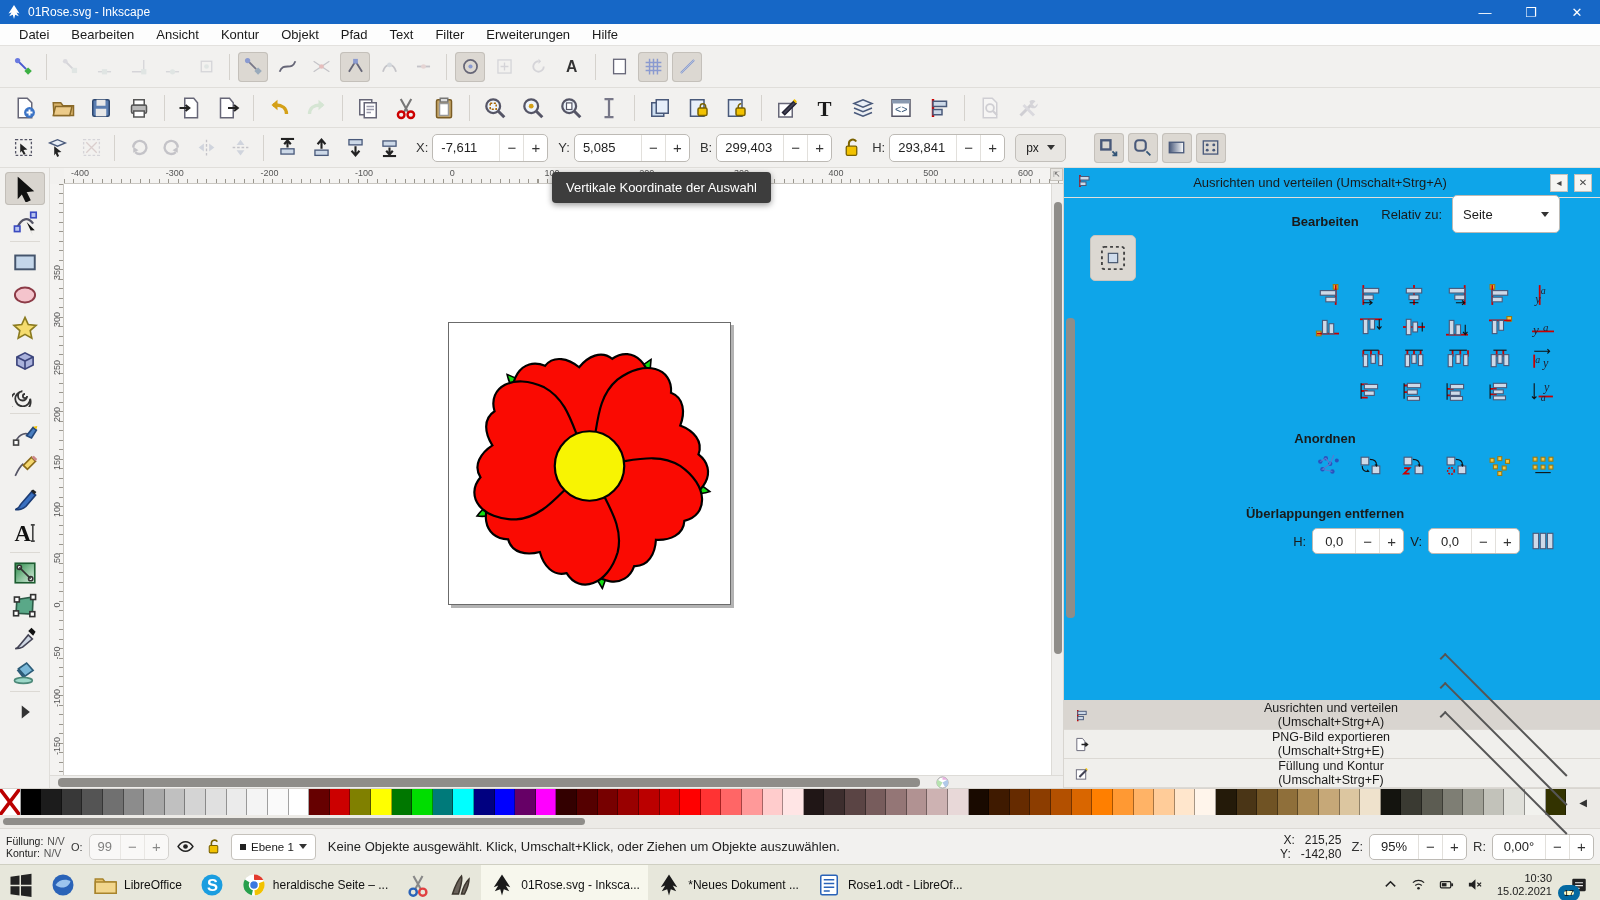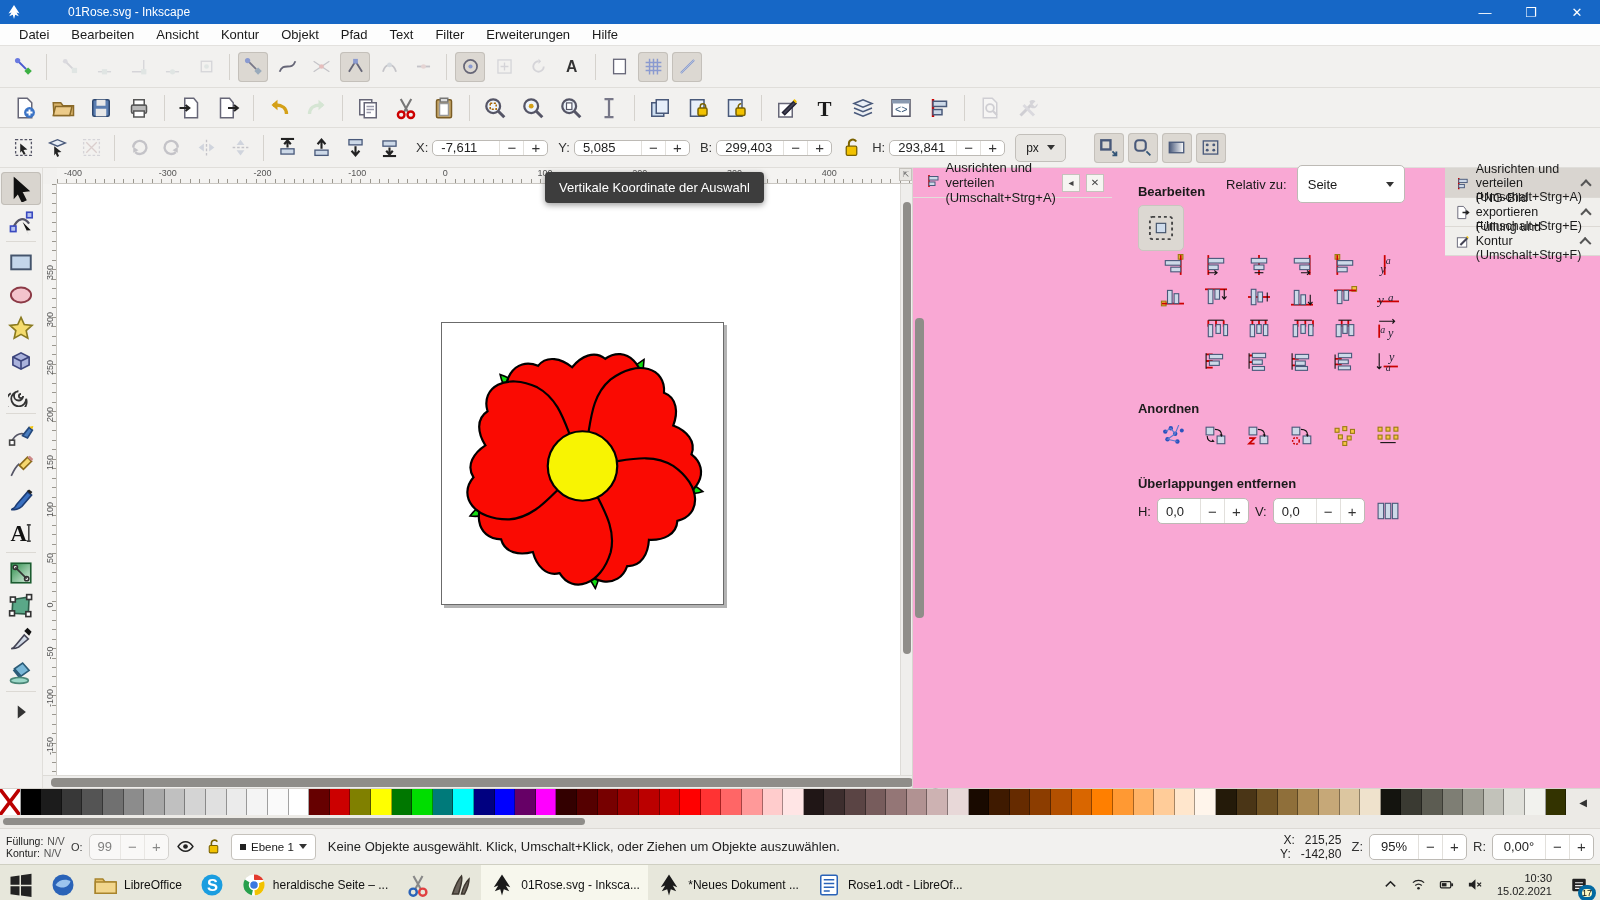--- a/index.html
+++ b/index.html
@@ -2,38 +2,38 @@
 <html><head>
 <meta charset="utf-8">
 <style>
   html,body{margin:0;padding:0;background:#888;}
   *{box-sizing:border-box;}
   .app{position:relative;width:1600px;height:900px;font-family:"Liberation Sans",sans-serif;
        font-size:13px;color:#1a1a1a;background:#f2f1ef;overflow:hidden;}
   
   .titlebar{height:24px;background:#1667c6;color:#fff;display:flex;align-items:center;padding-left:6px;}
   .titlebar .logo{width:16px;height:16px;margin-right:6px;}
-  .titlebar .ttl{font-size:12px;flex:1;margin-left:40px;}
+  .titlebar .ttl{font-size:12px;flex:1;}
   .winbtn{width:46px;height:24px;display:flex;align-items:center;justify-content:center;color:#fff;font-size:13px;cursor:default;}
   
   .menubar{height:22px;background:#fdfdfd;border-bottom:1px solid #e3e1de;display:flex;align-items:center;padding-left:8px;}
   .menu-item{padding:2px 11px;font-size:13px;}
   
   .tbar{display:flex;align-items:center;background:#f2f1ef;border-bottom:1px solid #e0deda;padding-left:6px;}
   .snapbar{height:42px;}
   .cmdbar{height:40px;}
   .optbar{height:40px;}
   .tb{width:30px;height:30px;border-radius:4px;display:flex;align-items:center;justify-content:center;margin:0 2px;flex:none;}
   .tb svg{width:21px;height:21px;}
   .tb.big{width:34px;height:34px;}
   .tb.big svg{width:24px;height:24px;}
   .tb.pressed{background:#dcd8d2;box-shadow:inset 0 0 0 1px #c4c0ba;}
   .tb.disabled{opacity:.32;}
   .sep{width:1px;height:26px;background:#d5d2cd;margin:0 6px;flex:none;}
-  .spin{display:flex;align-items:center;background:#fff;border:1px solid #bdbab5;border-radius:5px;height:16px;overflow:hidden;flex:none;}
+  .spin{display:flex;align-items:center;background:#fff;border:1px solid #bdbab5;border-radius:5px;height:28px;overflow:hidden;flex:none;}
   .spin .val{padding:0 8px;min-width:66px;font-size:13px;color:#222;}
   .spin .sbtn{width:24px;height:100%;display:flex;align-items:center;justify-content:center;border-left:1px solid #e2e0dc;color:#333;font-size:15px;}
   .flab{margin:0 4px 0 10px;color:#333;}
   .unitdd{display:flex;align-items:center;gap:8px;background:#e8e6e2;border:1px solid #c2bfba;border-radius:5px;height:28px;padding:0 10px;margin-left:10px;font-size:12px;}
   .caret{width:0;height:0;border-left:4px solid transparent;border-right:4px solid transparent;border-top:5px solid #333;}
   
   .main{position:relative;display:flex;height:620px;}
   .toolbox{width:50px;background:#f2f1ef;border-right:1px solid #e0deda;display:flex;flex-direction:column;align-items:center;padding-top:4px;}
   .tool{width:40px;height:33px;border-radius:4px;display:flex;align-items:center;justify-content:center;}
   .tool svg{width:26px;height:26px;}
@@ -51,21 +51,21 @@
   .page{position:absolute;left:384px;top:138px;width:283px;height:283px;background:#fff;border:1px solid #6b6b6b;box-shadow:3px 3px 0 #b3b3b3;}
   .page svg{width:100%;height:100%;}
   .vscroll{width:12px;background:#efeeec;border-left:1px solid #dddbd7;position:relative;}
   .vthumb{position:absolute;left:2px;top:18px;width:8px;height:452px;background:#8f8d89;border-radius:4px;}
   .hscroll{height:13px;background:#efeeec;border-top:1px solid #dddbd7;position:relative;}
   .hthumb{position:absolute;left:8px;top:2px;width:862px;height:9px;background:#8f8d89;border-radius:4px;}
   .cms{position:absolute;left:886px;top:0;width:13px;height:13px;}
   .corner-btn{position:absolute;right:0;top:0;width:13px;height:13px;background:#e8e6e2;border:1px solid #c5c2bc;font-size:8px;color:#666;display:flex;align-items:center;justify-content:center;}
   .tooltip{position:absolute;left:502px;top:4px;background:#3d3d3d;color:#fff;font-size:13px;padding:8px 14px;border-radius:4px;z-index:30;white-space:nowrap;box-shadow:0 2px 6px rgba(0,0,0,.4);}
   
-  .dock{flex:1;background:#f9a8d4;border-left:1px solid #d8d5d0;display:flex;flex-direction:row;position:relative;}
+  .dock{flex:1;background:#0ea5e9;border-left:1px solid #d8d5d0;display:flex;flex-direction:column;position:relative;text-align:center;}
   .dock-scroll{position:absolute;left:2px;top:90px;width:9px;height:470px;}
   .dock-scroll .dthumb{position:absolute;top:60px;left:0;width:9px;height:300px;background:#8f8d89;border-radius:4px;}
   .dock-head{height:30px;display:flex;align-items:center;padding:0 8px 0 12px;border-bottom:1px solid #e2dfda;}
   .dock-head svg{width:16px;height:16px;margin-right:4px;}
   .dock-head .dtitle{flex:1;font-size:13px;}
   .mini{width:18px;height:18px;border:1px solid #c5c2bc;background:#f6f5f2;display:flex;align-items:center;justify-content:center;font-size:10px;color:#444;margin-left:6px;}
   .dock-body{flex:1;padding:8px 40px 0 26px;position:relative;}
   .sect{font-weight:bold;font-size:13px;margin:8px 0 6px 0;}
   .relrow{display:flex;align-items:center;justify-content:flex-end;gap:10px;margin-top:-40px;}
   .groupbtn{width:46px;height:46px;border:1px solid #c9c5bf;border-radius:5px;background:#dcd8d2;display:flex;align-items:center;justify-content:center;float:left;}
@@ -107,21 +107,21 @@
   .titem svg{width:24px;height:24px;flex:none;}
   .titem.openapp::after{content:"";position:absolute;left:4px;right:4px;bottom:0;height:3px;background:#1f6fd0;}
   .titem.activeapp{background:#f7f7ed;}
   .tlabel{max-width:118px;white-space:nowrap;overflow:hidden;}
   .tray{margin-left:auto;display:flex;align-items:center;gap:4px;padding-right:4px;}
   .tray .ticon{width:24px;height:28px;display:flex;align-items:center;justify-content:center;}
   .tray .ticon svg{width:15px;height:15px;}
   .clock{text-align:right;font-size:11px;line-height:13px;padding:0 6px;}
   .notif{position:relative;width:34px;height:28px;display:flex;align-items:center;justify-content:center;}
   .notif svg{width:18px;height:18px;}
-  .badge{position:absolute;right:0;bottom:-2px;min-width:16px;height:16px;border-radius:8px;background:#fef9c3;border:4px solid #0369a1;font-size:9px;display:flex;align-items:center;justify-content:center;color:#111;}
+  .badge{position:absolute;right:16px;bottom:-2px;min-width:16px;height:16px;border-radius:8px;background:#fef9c3;border:6px solid #0369a1;font-size:9px;display:flex;align-items:center;justify-content:center;color:#111;}
 </style>
 </head>
 <body>
 
 <div class="app">
 
   <div class="titlebar">
     <span class="logo">
       <svg viewBox="0 0 16 16">
           <path d="M8 1L13.5 9.5l-3-1.1 2.3 3.8-3.6-1.4L8 15l-1.2-4.2-3.6 1.4 2.3-3.8-3 1.1z" fill="#fff"></path>

